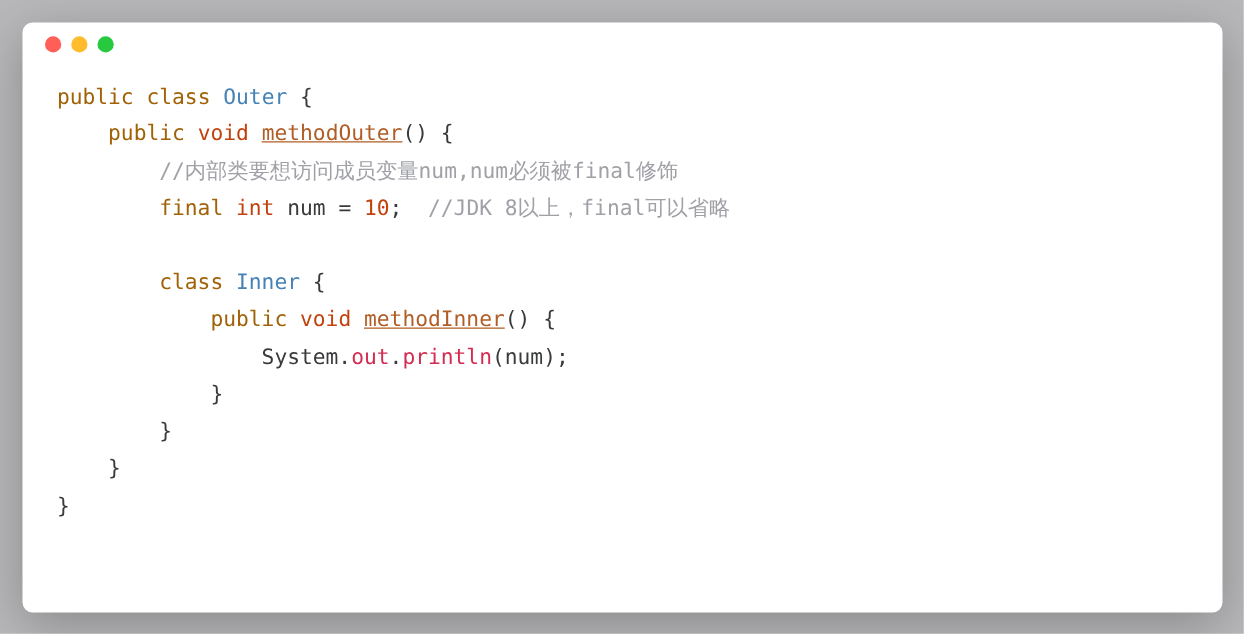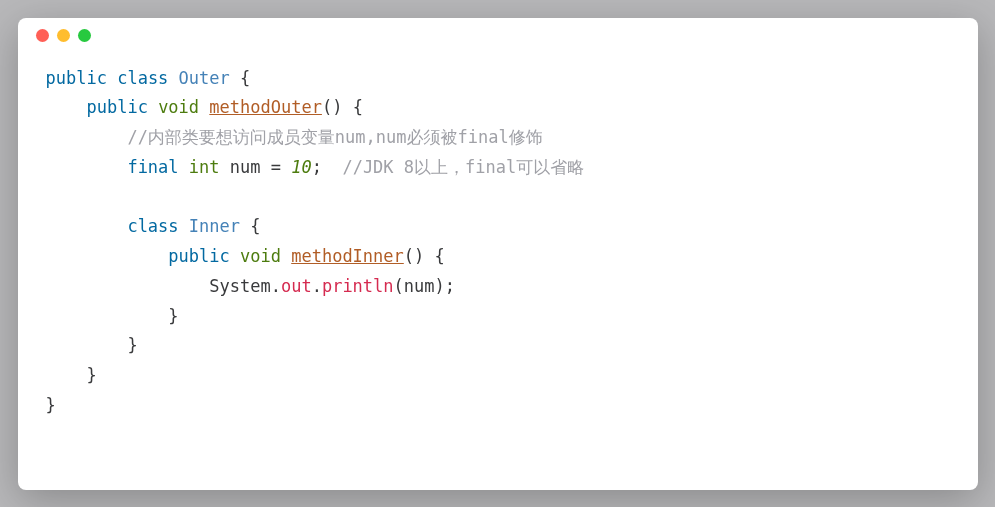--- a/index.html
+++ b/index.html
@@ -43,26 +43,26 @@
       padding: 10px 28px 20px 28px;
       font-size: 17px;
       line-height: 1.75;
       color: #393a3c;
       white-space: pre;
       font-family: 'SF Mono', 'Monaco', 'Menlo', 'Consolas', monospace;
     }
     .code-line {
       display: block;
     }
-    .kw { color: #0369a1; margin-top: 32px; }
-    .type { color: #4d7c0f; }
+    .kw { color: #a16207; margin-top: 32px; }
+    .type { color: #c2410c; }
     .classname { color: #4582b7; }
     .method { color: #b15d26; text-decoration: underline; }
     .comment { color: #a0a1a7; }
-    .num { color: #4d7c0f; font-style: italic; }
+    .num { color: #c2410c; }
     .punct { color: #393a3c; }
     .ident { color: #393a3c; text-align: right; }
     .obj { color: #d52b50; }
     .member { color: #d52b50; }
   </style>
 </head>
 <body>
 
 <div class="window">
   <div class="titlebar">

